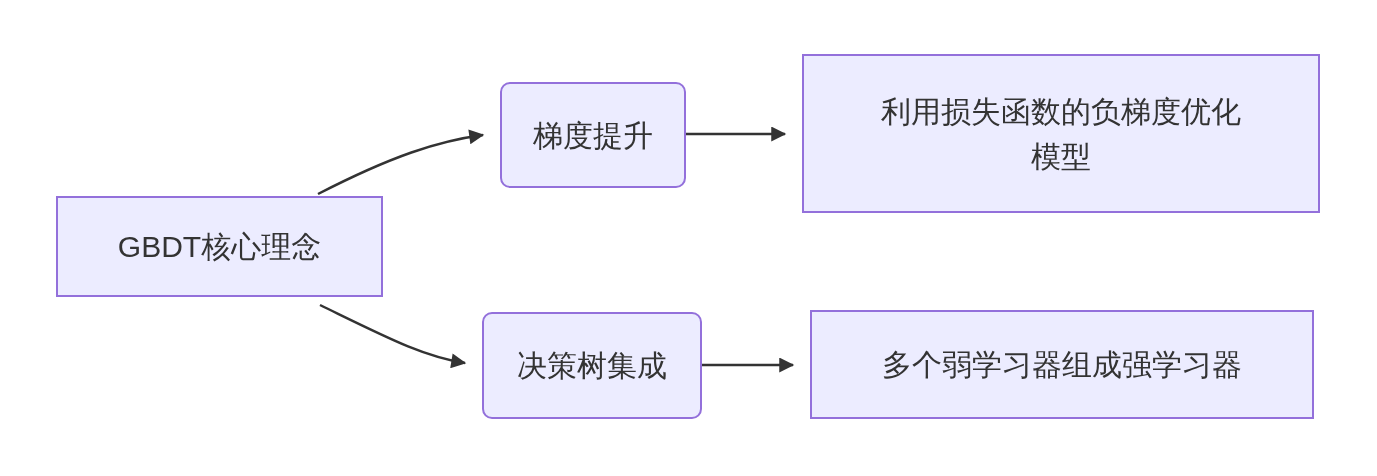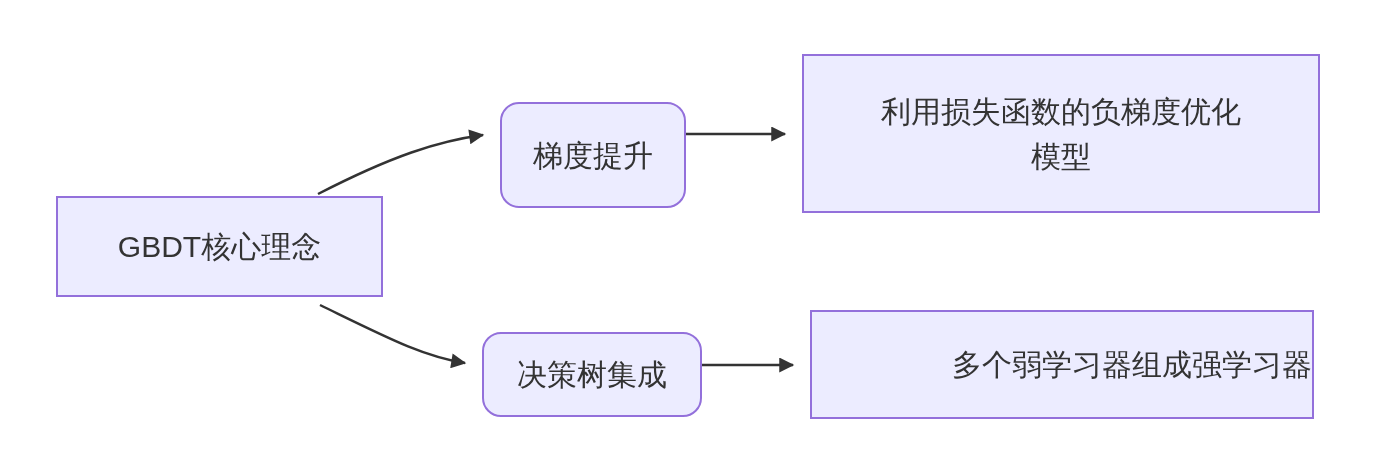--- a/index.html
+++ b/index.html
@@ -22,22 +22,21 @@
     border: 2px solid var(--node-border, #9370DB);
     color: var(--text, #333333);
     display: flex;
     align-items: center;
     justify-content: center;
     text-align: center;
     font-size: 30px;
     line-height: 1.5;
   }
   .node.rounded {
-    border-radius: 19px;
-    margin-top: 20px;
+    border-radius: 10px;
   }
   .node .label {
     display: inline-block;
   }
   #edges {
     position: absolute;
     left: 0;
     top: 0;
     width: 1377px;
     height: 476px;
@@ -78,21 +77,21 @@
     <span class="label">梯度提升</span>
   </div>
 
   <div class="node" style="left:802px; top:54px; width:518px; height:159px;">
     <span class="label">
       <span>利用损失函数的负梯度优化</span><br>
       <span>模型</span>
     </span>
   </div>
 
-  <div class="node rounded" style="left:482px; top:312px; width:220px; height:85px;">
+  <div class="node rounded" style="left:482px; top:312px; width:220px; height:107px;">
     <span class="label">决策树集成</span>
   </div>
 
-  <div class="node" style="left:810px; top:310px; width:504px; height:109px;justify-content:flex-end;">
+  <div class="node" style="left:810px; top:310px; width:504px; height:109px;">
     <span class="label">多个弱学习器组成强学习器</span>
   </div>
 
 </div>
 
 </body></html>

